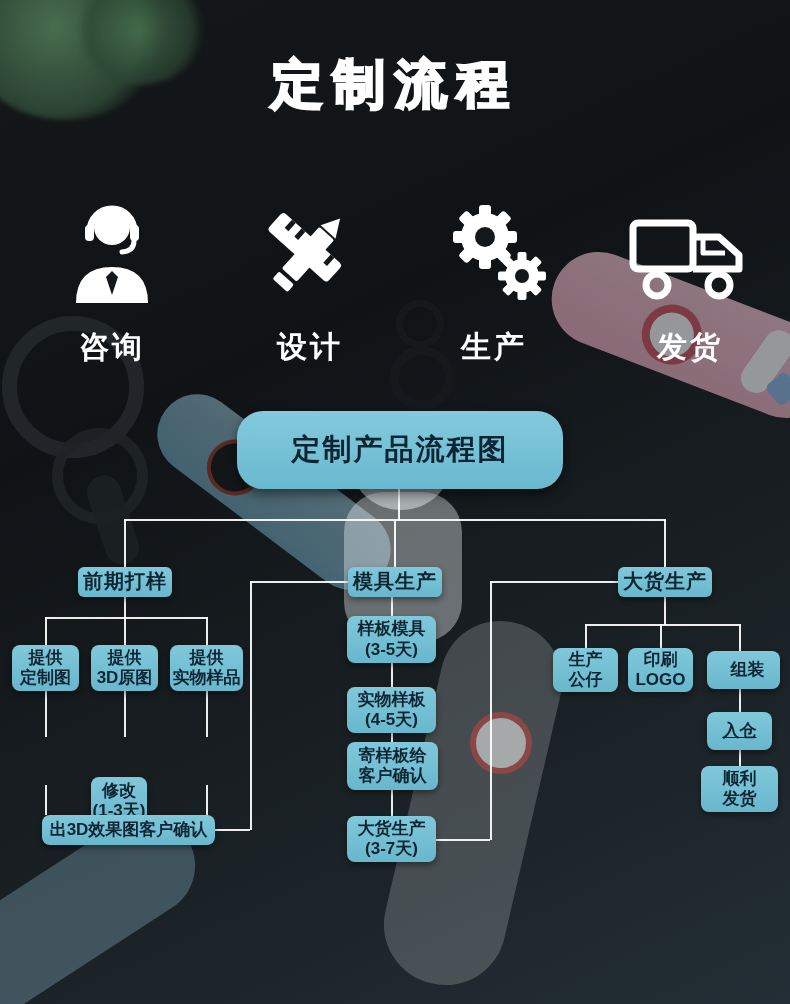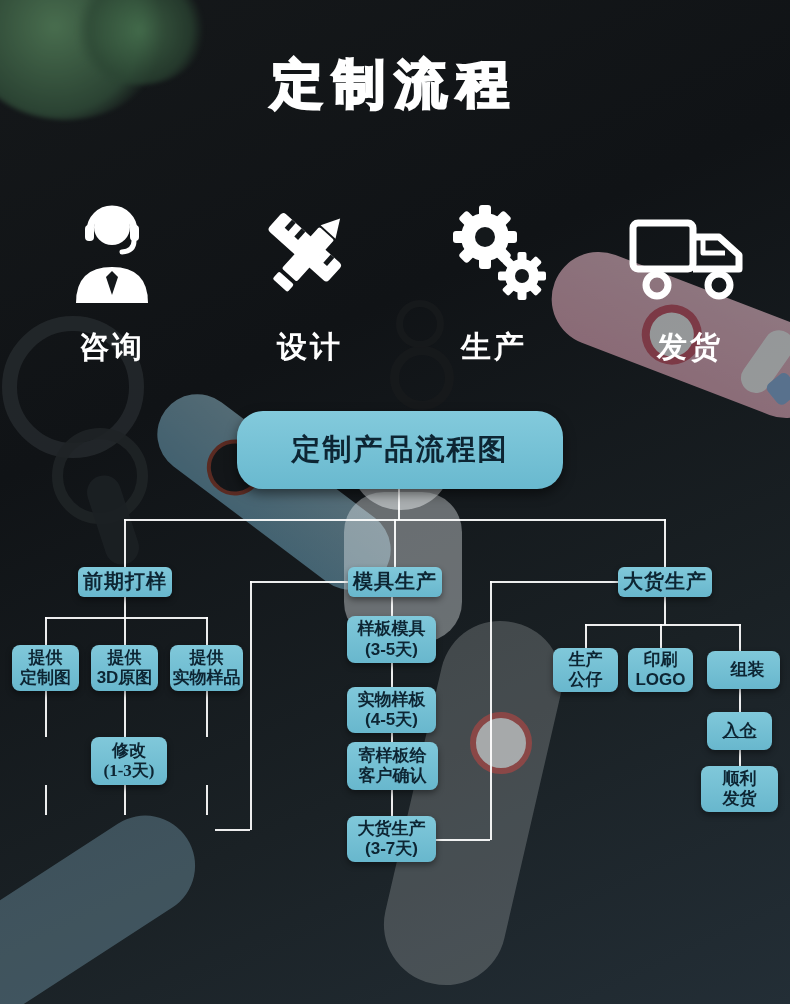--- a/index.html
+++ b/index.html
@@ -211,22 +211,23 @@
   <div class="fheader" style="left:78px;top:567px;width:94px;height:30px;">前期打样</div>
   <div class="fheader" style="left:348px;top:567px;width:94px;height:30px;">模具生产</div>
   <div class="fheader" style="left:618px;top:567px;width:94px;height:30px;">大货生产</div>
 
   <div class="fbox" style="left:12px;top:645px;width:67px;height:46px;">提供
 定制图</div>
   <div class="fbox" style="left:91px;top:645px;width:67px;height:46px;">提供
 3D原图</div>
   <div class="fbox" style="left:170px;top:645px;width:73px;height:46px;">提供
 实物样品</div>
-  <div class="fbox" style="left:91px;top:737px;width:76px;height:48px;font-family:Liberation Serif, serif;">修改
+  <div class="fbox" style="left:91px;top:777px;width:56px;height:48px;">修改
 (1-3天)</div>
+  <div class="fbox" style="left:42px;top:815px;width:173px;height:30px;">出3D效果图客户确认</div>
 
   <div class="fbox" style="left:347px;top:616px;width:89px;height:47px;">样板模具
 (3-5天)</div>
   <div class="fbox" style="left:347px;top:687px;width:89px;height:46px;">实物样板
 (4-5天)</div>
   <div class="fbox" style="left:347px;top:742px;width:91px;height:48px;">寄样板给
 客户确认</div>
   <div class="fbox" style="left:347px;top:816px;width:89px;height:46px;">大货生产
 (3-7天)</div>
 

